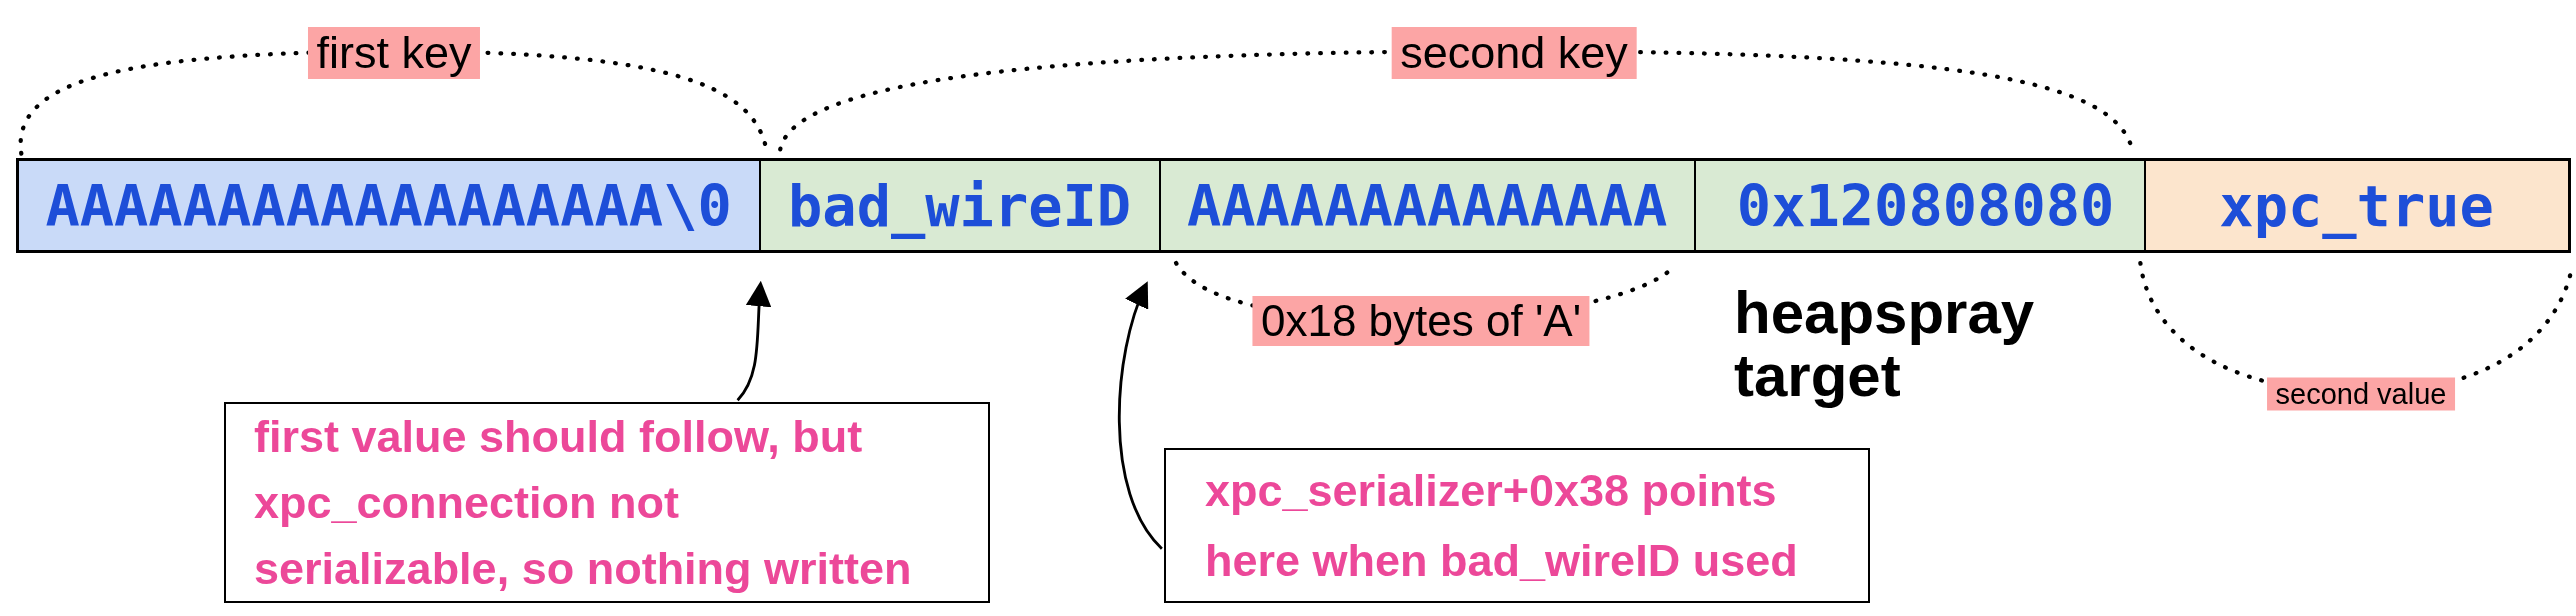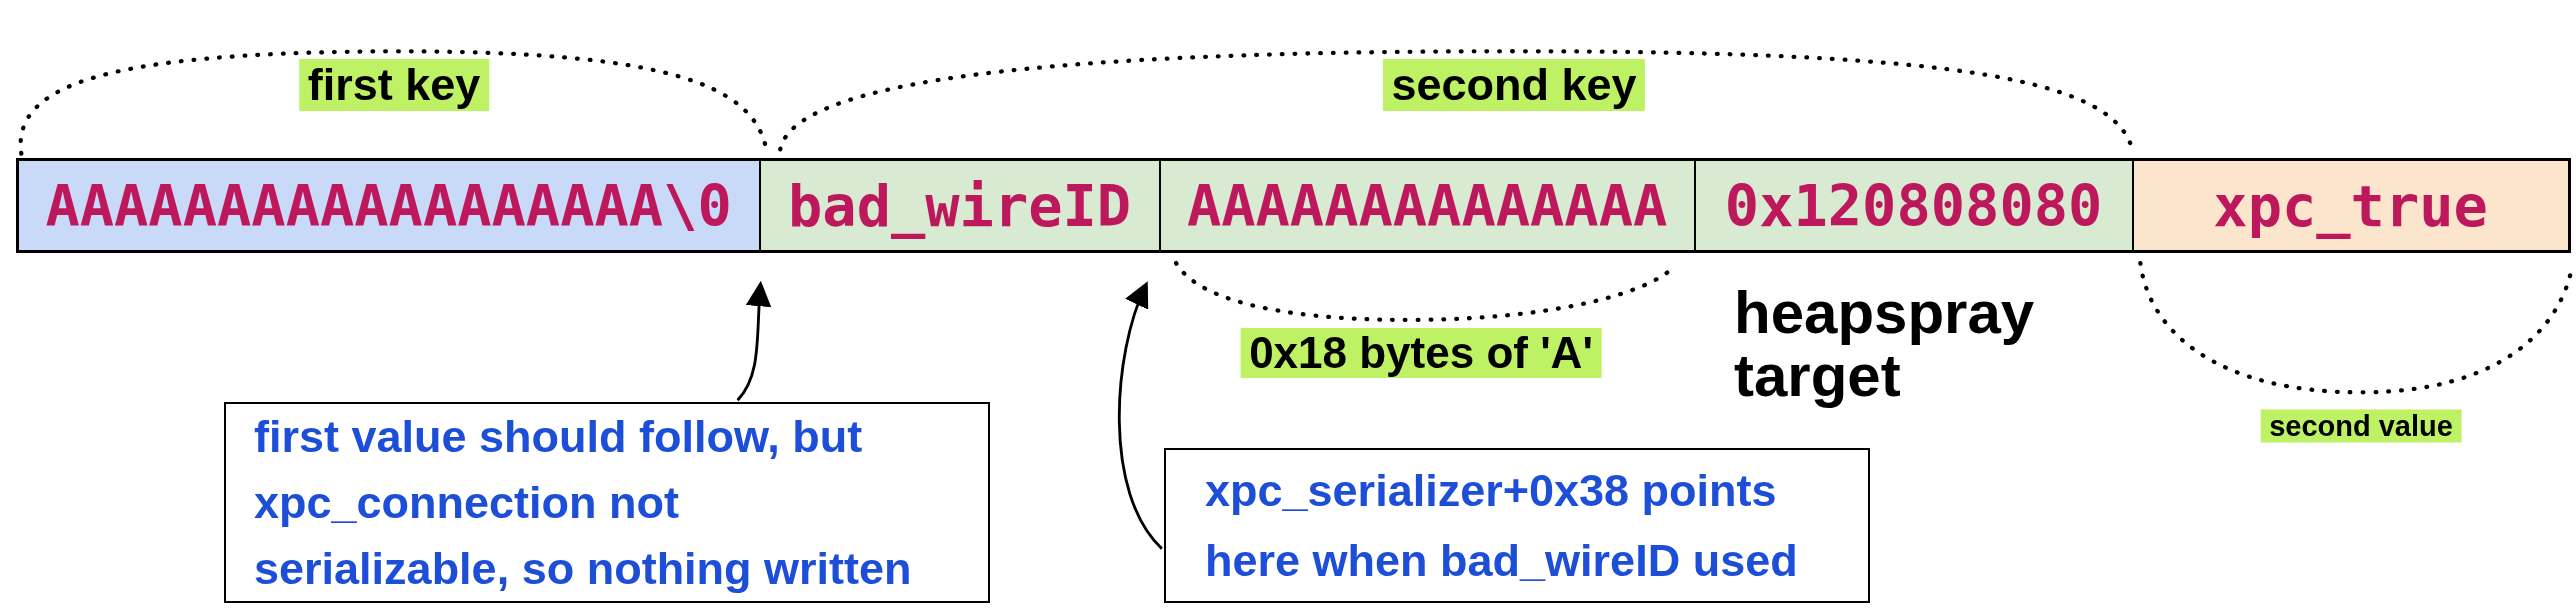--- a/index.html
+++ b/index.html
@@ -39,43 +39,42 @@
   }
   .cell {
     display: flex;
     align-items: center;
     justify-content: center;
     border-right: 2.8px solid #000;
     box-sizing: content-box;
     font-family: "DejaVu Sans Mono", monospace;
     font-weight: bold;
     font-size: 57px;
-    color: #be185d;
+    color: #1d4ed8;
     white-space: pre;
     overflow: hidden;
   }
   .cell:last-child { border-right: none; }
   .c1 { width: 740px; }
   .c2 { width: 398px; }
   .c3 { width: 533px; }
   .c4 { width: 436px; }
   .c5 { flex: 1; }
 
   
   .lbl {
     position: absolute;
     transform: translate(-50%, -50%);
-    font-weight: bold;
+    font-weight: normal;
     font-size: 45px;
     color: #000;
-    background: #bef264;
+    background: #fca5a5;
     padding: 0 8.5px;
     white-space: nowrap;
     z-index: 2;
-    margin-top: 32px;
   }
   #lbl-first-key    { left: 394px;  top: 53px; }
   #lbl-second-key   { left: 1514px; top: 53px; }
   #lbl-bytes-of-a   { left: 1421px; top: 321px; font-size: 44px; }
   #lbl-second-value { left: 2361px; top: 394px; font-size: 29px; }
 
   .lbl-block {
     position: absolute;
     left: 1734px; top: 281px;
     font-weight: bold;
@@ -90,21 +89,21 @@
   
   .callout {
     position: absolute;
     background: #ffffff;
     border: 2.8px solid #000;
     box-sizing: border-box;
     display: flex;
     flex-direction: column;
     justify-content: center;
     font-weight: bold;
-    color: #1d4ed8;
+    color: #ec4899;
     z-index: 3;
     white-space: nowrap;
   }
   .callout span { display: block; }
   #callout-first-value {
     left: 224px; top: 402px;
     width: 766px; height: 201px;
     padding-left: 28px;
     font-size: 45px;
     line-height: 66px;
@@ -128,21 +127,21 @@
       <path d="M 1098 210 C 1118 112, 1480 72, 2130 72 C 2770 72, 2972 115, 3000 208"></path>
       <path d="M 1655 370 C 1688 428, 1828 452, 2000 450 C 2172 448, 2302 418, 2348 382"></path>
       <path d="M 3012 370 C 3024 468, 3122 552, 3322 552 C 3520 552, 3600 462, 3618 382"></path>
     </g>
   </svg>
 
   <div class="mem-row">
     <div class="cell c1" style="background: rgb(201, 218, 248);">AAAAAAAAAAAAAAAAAA\0</div>
     <div class="cell c2" style="background: rgb(217, 234, 211);">bad_wireID</div>
     <div class="cell c3" style="background: rgb(217, 234, 211);">AAAAAAAAAAAAAA</div>
-    <div class="cell c4" style="background: rgb(217, 234, 211);">0x120808080</div>
+    <div class="cell c4" style="background: rgb(217, 234, 211); padding-left: 12px;">0x120808080</div>
     <div class="cell c5" style="background: rgb(252, 229, 205);">xpc_true</div>
   </div>
 
   <div class="lbl" id="lbl-first-key">first key</div>
   <div class="lbl" id="lbl-second-key">second key</div>
   <div class="lbl" id="lbl-bytes-of-a">0x18 bytes of 'A'</div>
   <div class="lbl" id="lbl-second-value">second value</div>
 
   <div class="lbl-block">
     <span>heapspray</span>

